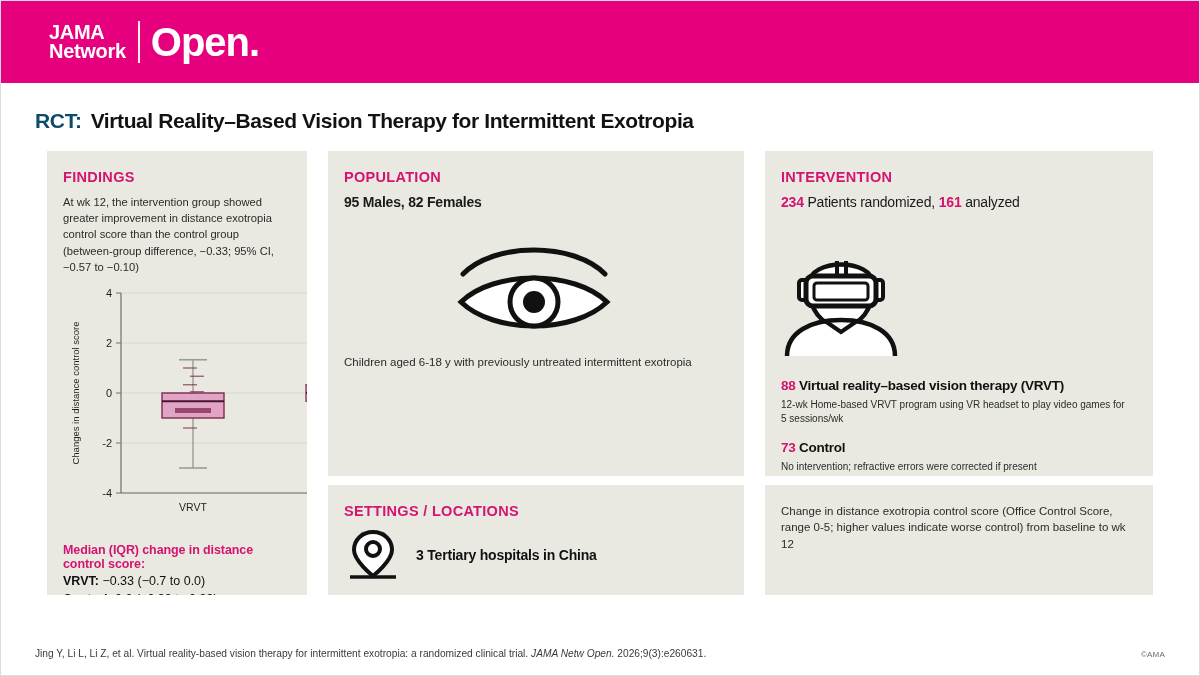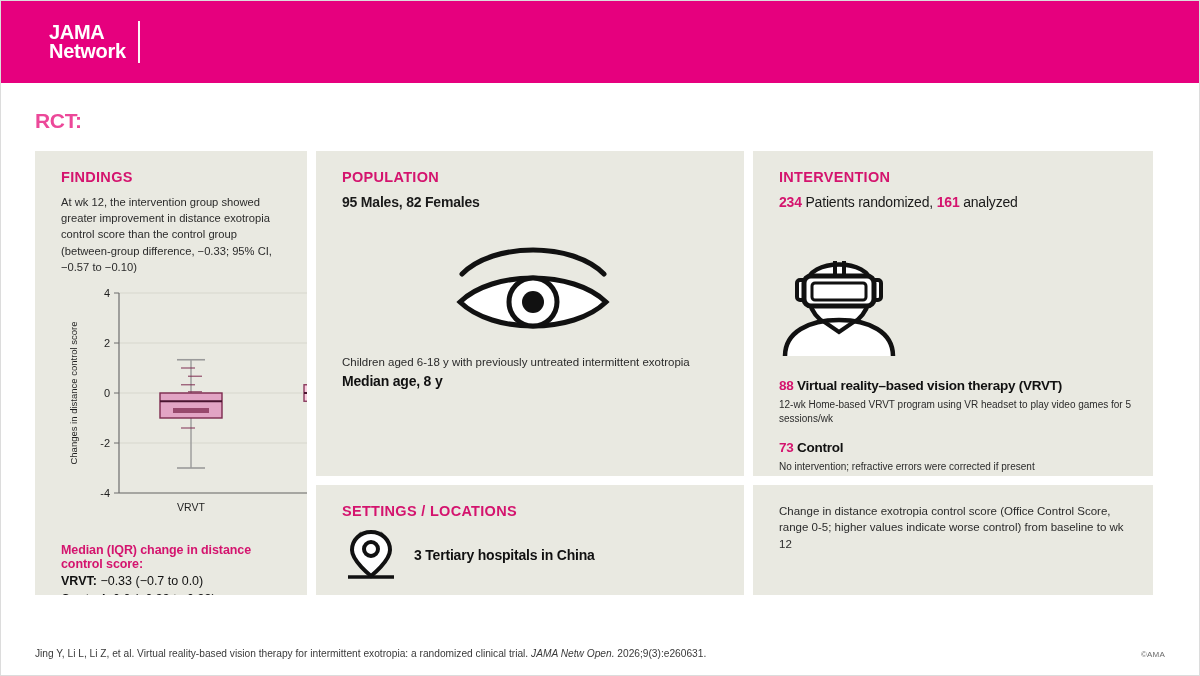--- a/index.html
+++ b/index.html
@@ -42,42 +42,43 @@
     line-height: 1;
   }
   .logo-open .dot { font-size: 40px; }
 
   
   .title-row {
     padding: 26px 0 18px 34px;
     display: flex; align-items: baseline; gap: 9px;
   }
   .title-kicker {
-    color: #ec4899; font-size: 21px; font-weight: 700;
+    color: #0c4a6e; font-size: 21px; font-weight: 700;
     letter-spacing: -0.3px;
   }
   .title-main {
     color: #121212; font-size: 21px; font-weight: 700;
     letter-spacing: -0.4px;
   }
 
   
   .grid {
     position: relative;
     margin: 0 34px;
     display: grid;
     grid-template-columns: 272px 428px 400px;
     grid-template-rows: 325px 110px;
     gap: 9px;
   }
   .panel {
     background: #e9e9e1;
-    padding: 18px 20px 14px 26px;
+    padding: 18px 20px 14px 16px;
     position: relative;
     overflow: hidden;
+    margin-left: 12px;
   }
   .panel-tall { grid-row: span 1; }
   .panel-findings { grid-row: 1 / span 2; }
 
   .panel-head {
     color: #d4146e; font-size: 14.5px; font-weight: 700;
     letter-spacing: .3px; margin-bottom: 9px;
   }
   .panel-sub {
     color: #1a1a1a; font-size: 14px; font-weight: 700;
@@ -162,25 +163,29 @@
 
 <div class="page">
 
   <div class="header">
     <div class="logo">
       <div class="logo-left">
         <span class="logo-jama">JAMA</span>
         <span class="logo-network">Network</span>
       </div>
       <div class="logo-divider"></div>
+      <div class="logo-open">
+        <span>Open</span><span class="dot">.</span>
+      </div>
     </div>
   </div>
 
   <div class="title-row">
     <span class="title-kicker">RCT:</span>
+    <span class="title-main">Virtual Reality–Based Vision Therapy for Intermittent Exotropia</span>
   </div>
 
   <div class="grid">
 
     <div class="panel panel-tall">
       <div class="panel-head">POPULATION</div>
       <div class="panel-sub">
         <span>95 Males, 82 Females</span>
       </div>
 
@@ -188,21 +193,20 @@
         <svg width="170" height="92" viewBox="0 0 170 92" aria-hidden="true">
           <path d="M14 34 C 45 2, 125 2, 156 34" fill="none" stroke="#111" stroke-width="5" stroke-linecap="round"></path>
           <path d="M12 62 C 45 30, 125 30, 158 62 C 125 94, 45 94, 12 62 Z" fill="#fff" stroke="#111" stroke-width="5"></path>
           <circle cx="85" cy="62" r="24" fill="#fff" stroke="#111" stroke-width="5"></circle>
           <circle cx="85" cy="62" r="11" fill="#111"></circle>
         </svg>
       </div>
 
       <div class="pop-foot">
         <div class="body-text">Children aged 6-18 y with previously untreated intermittent exotropia</div>
-        <div class="bold-line">Median age, 8 y</div>
       </div>
     </div>
 
     <div class="panel panel-tall">
       <div class="panel-head">INTERVENTION</div>
       <div class="panel-sub">
         <span class="num-pink">234</span>
         <span class="reg">Patients randomized,</span>
         <span class="num-pink">161</span>
         <span class="reg">analyzed</span>

